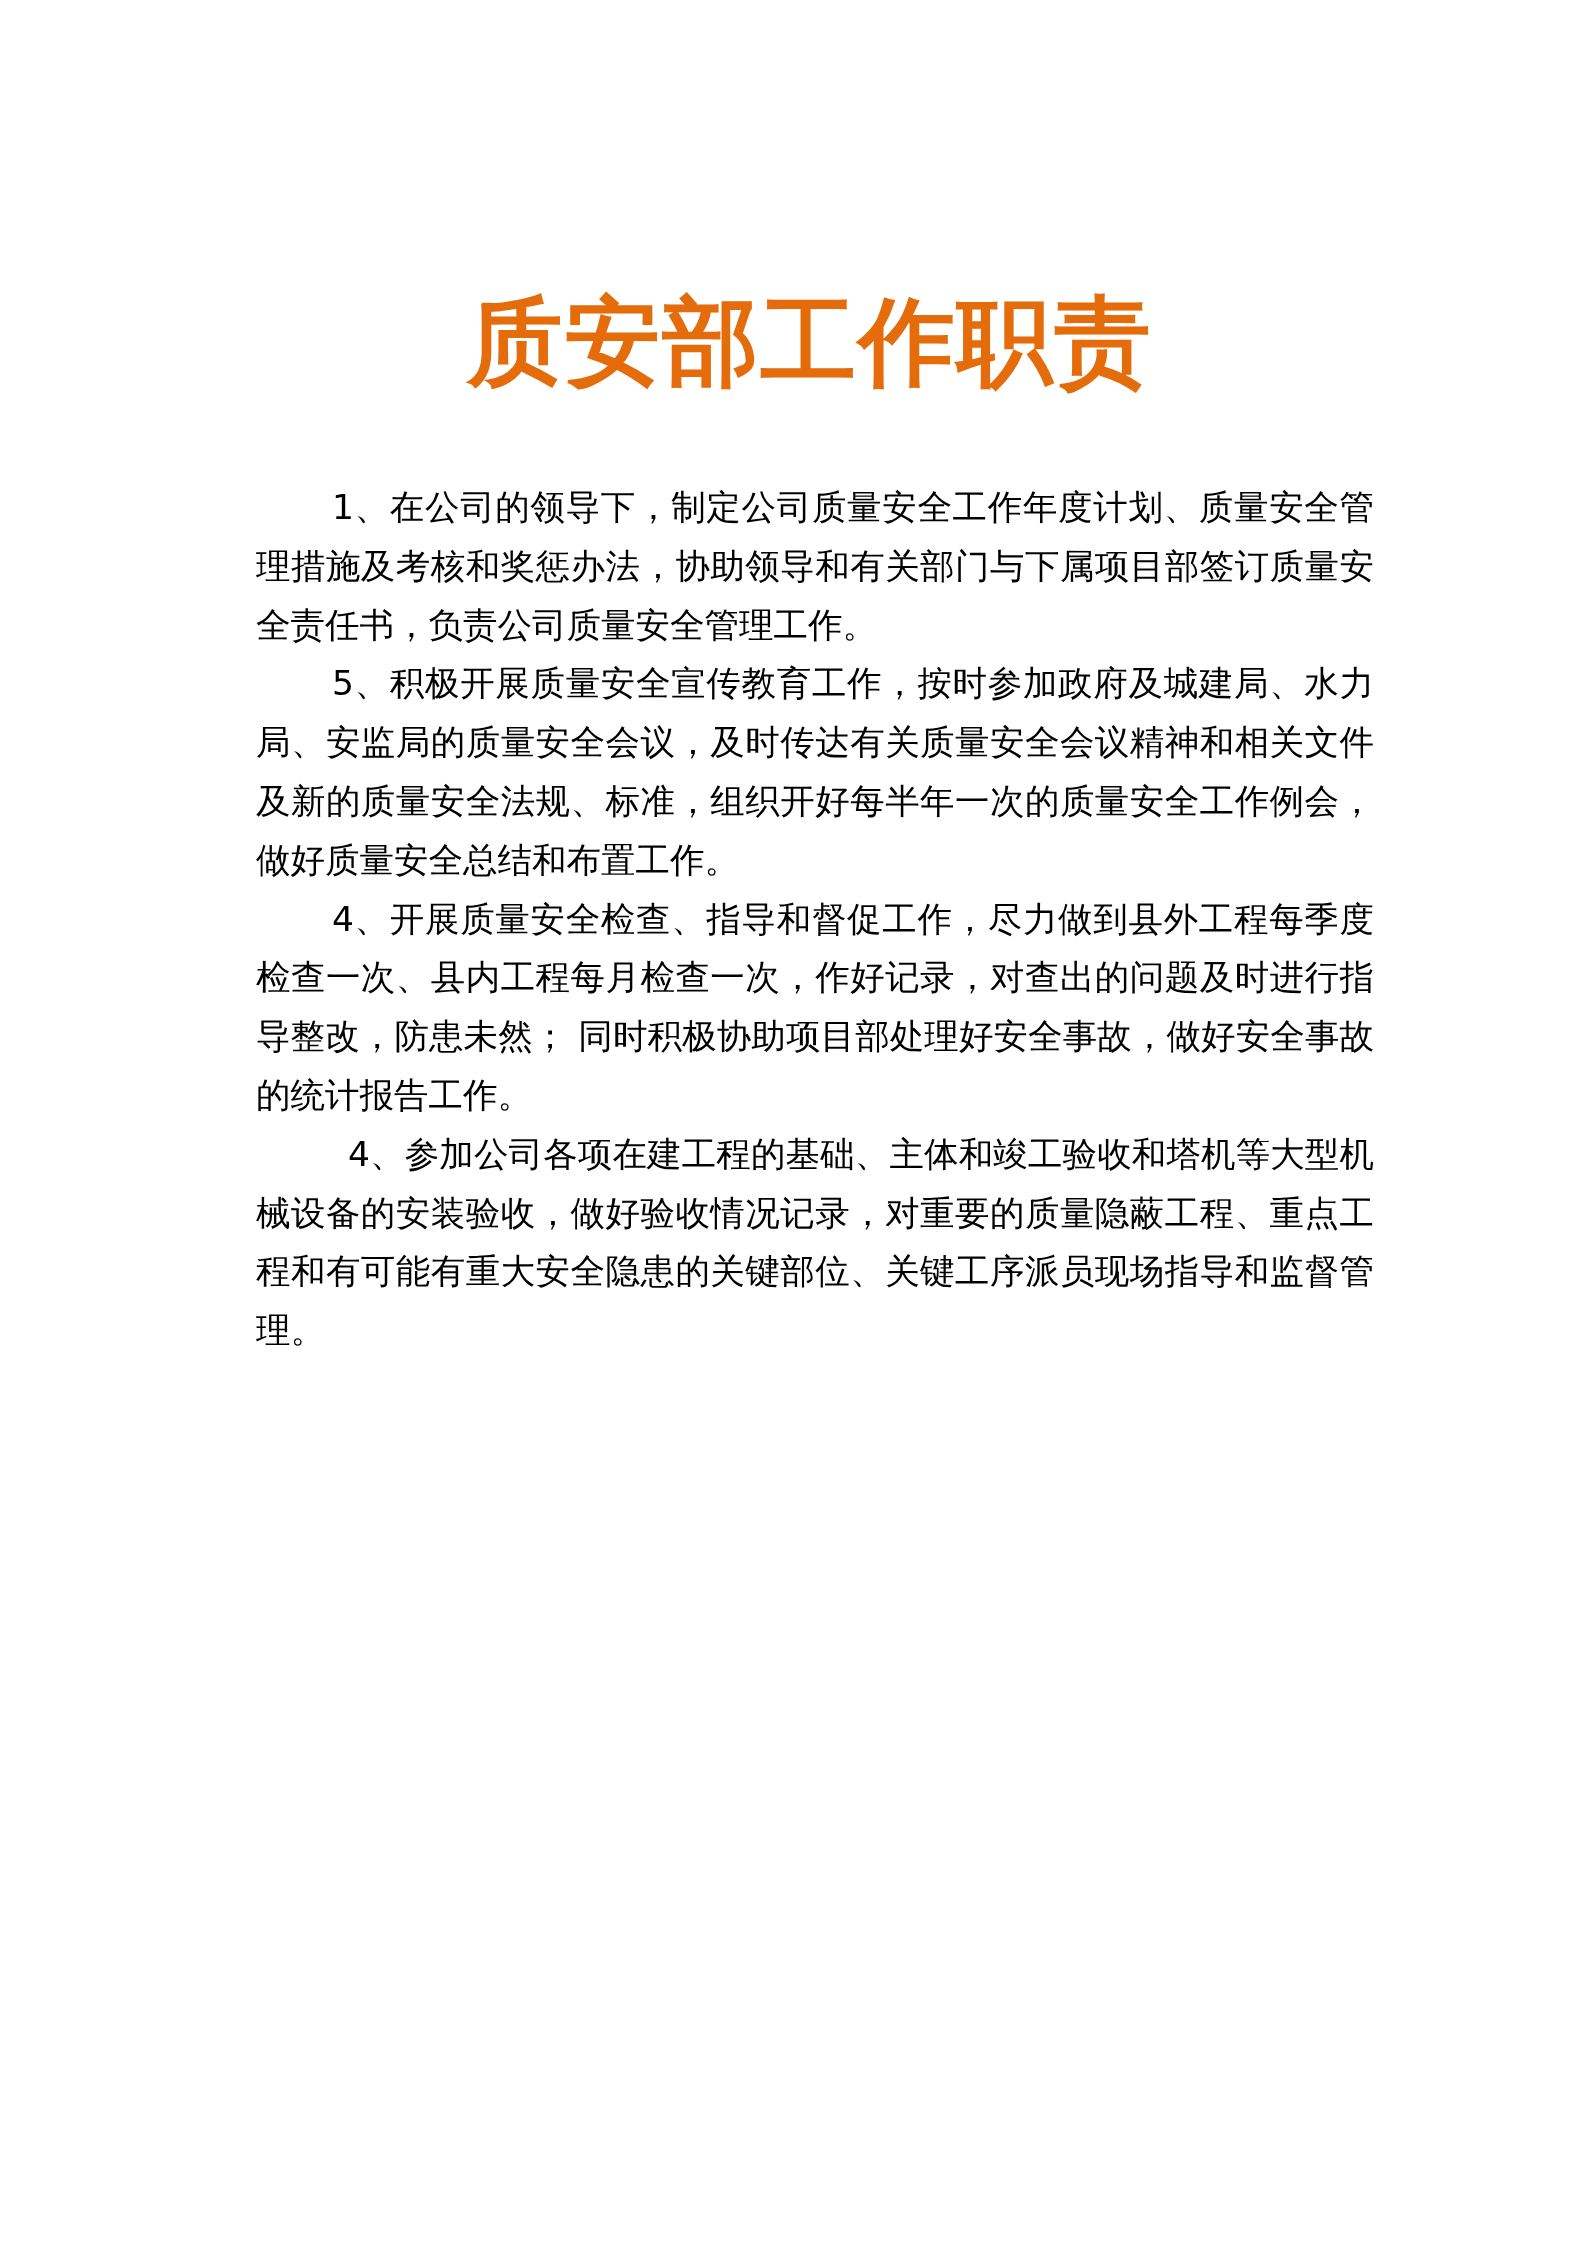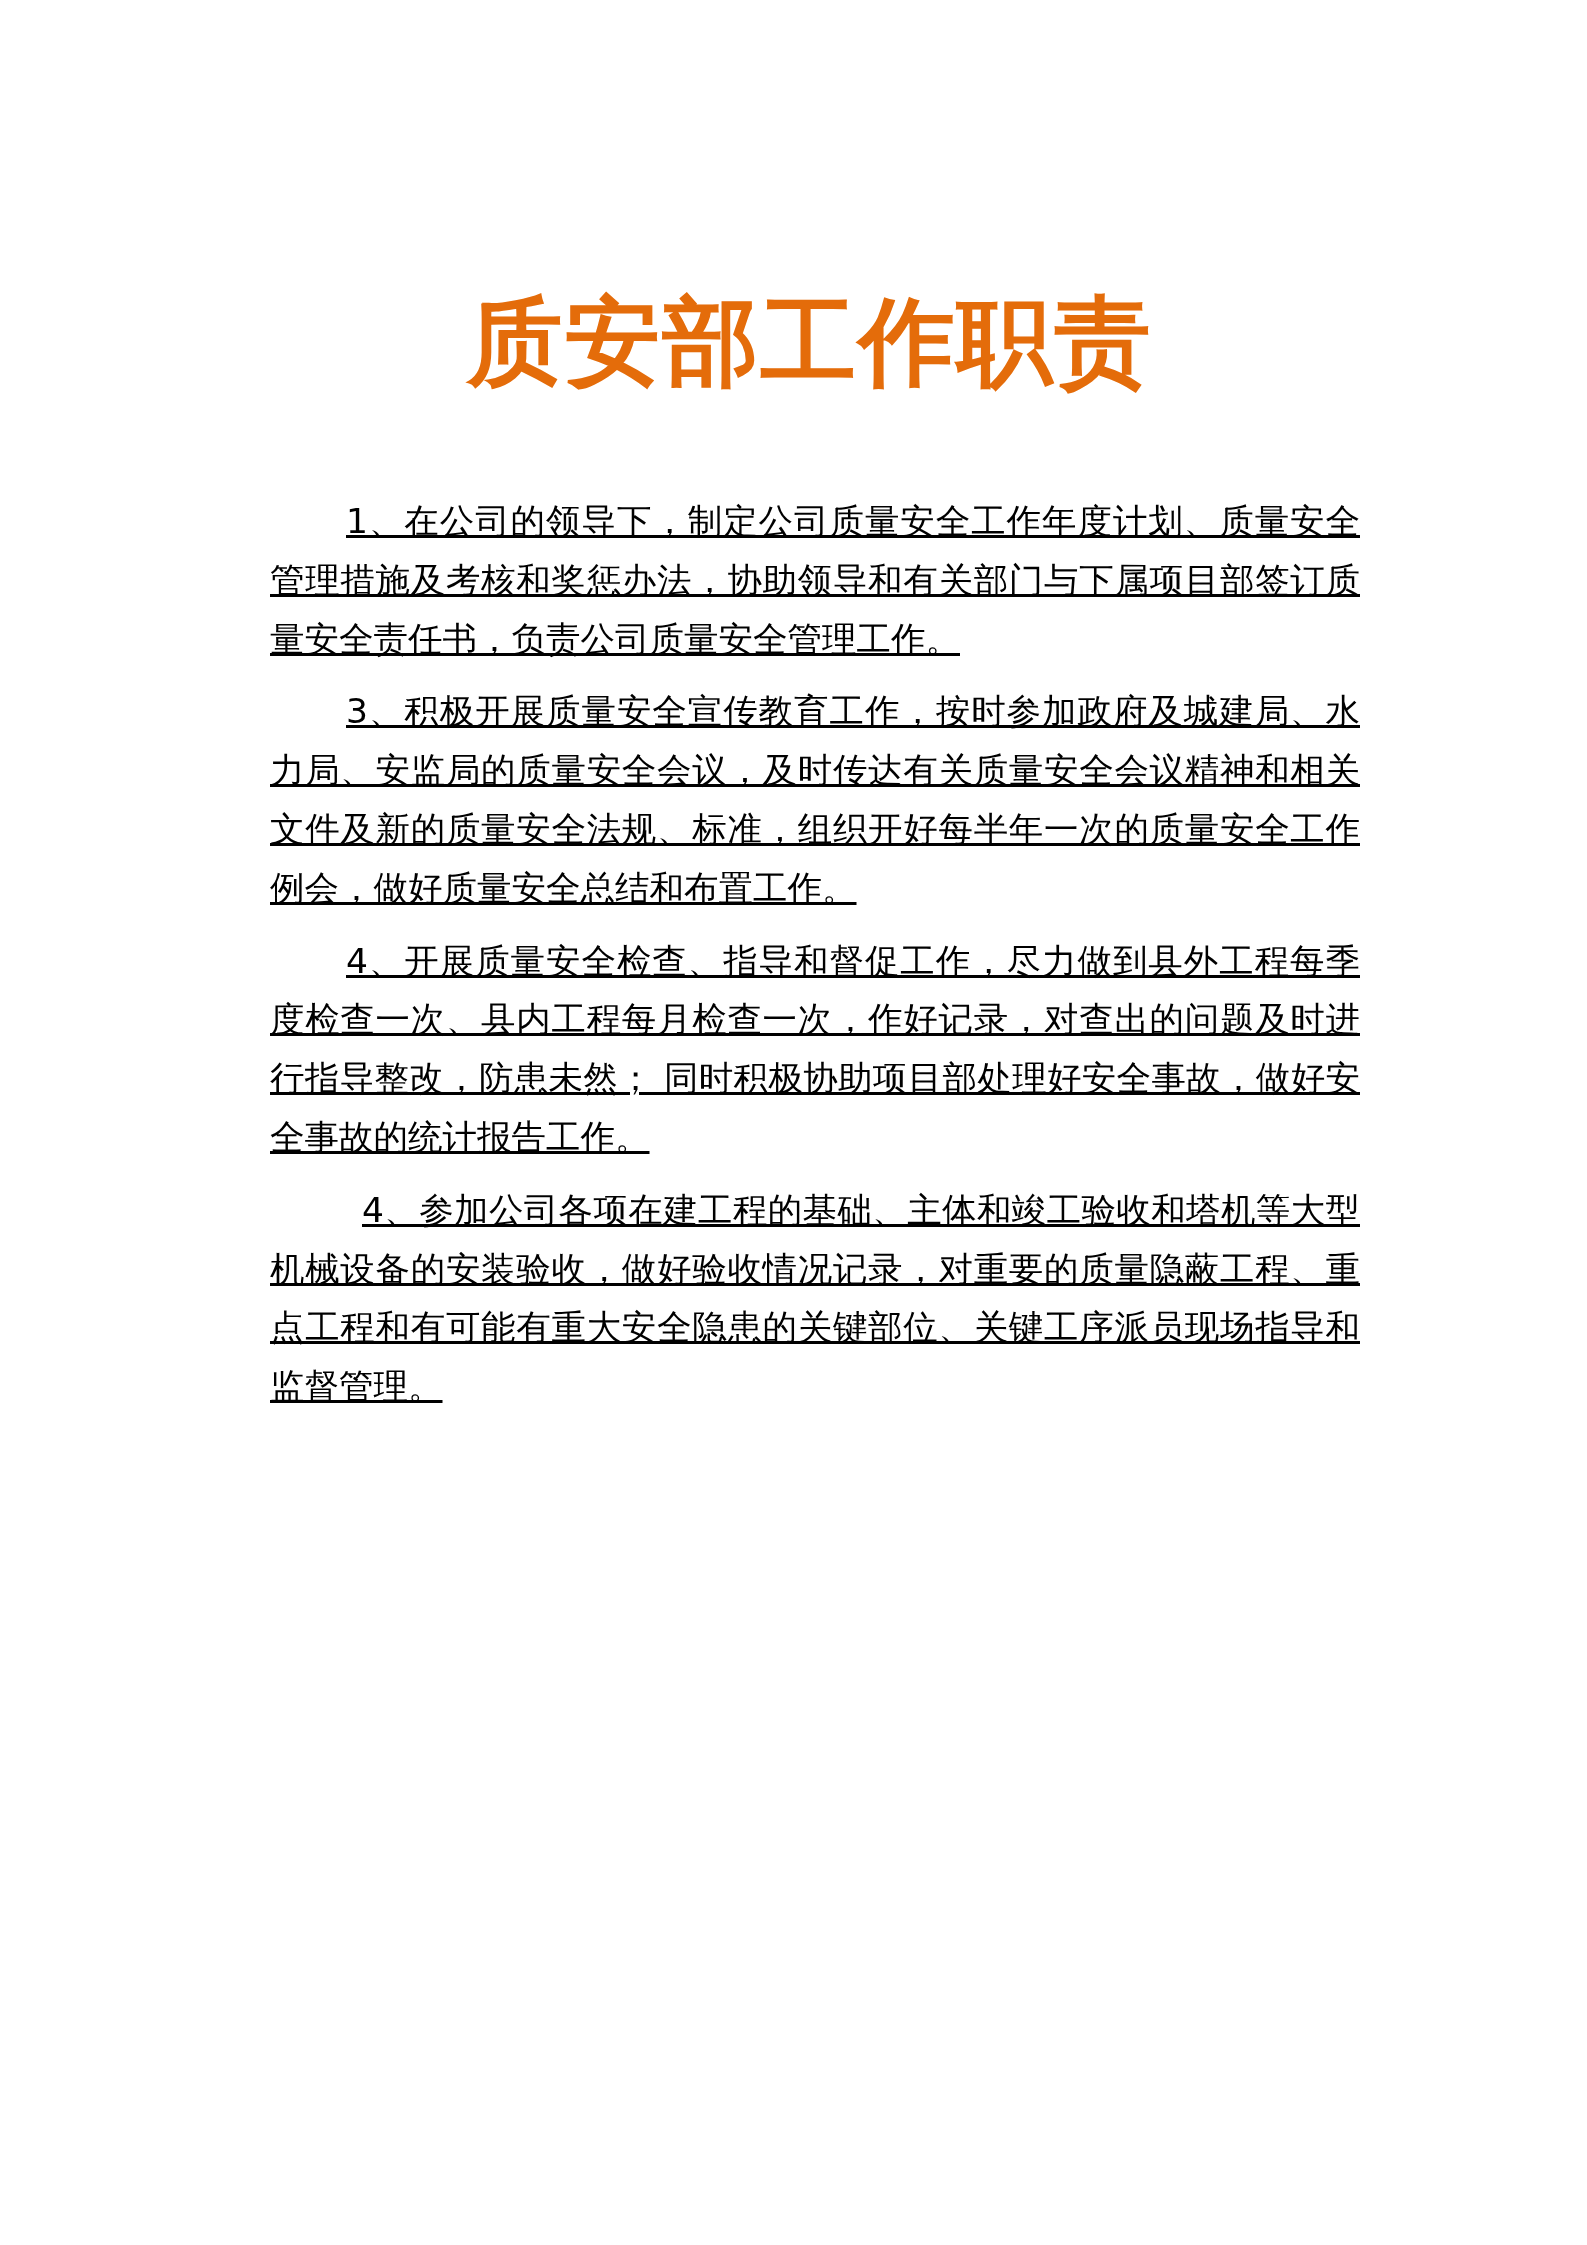--- a/index.html
+++ b/index.html
@@ -8,27 +8,27 @@
   .title {
     position: absolute; left: 0; top: 282px; width: 1587px; text-align: center;
     font-family: "DejaVu Sans", sans-serif; font-weight: bold;
     font-size: 96px; line-height: 120px; color: #e46c0a; letter-spacing: 2px;
   }
   .body {
     position: absolute; left: 240px; top: 478px; width: 1118px;
     font-family: "DejaVu Sans", sans-serif; font-size: 34.5px; line-height: 58.8px;
     color: #000000; text-align: justify; text-justify: inter-character;
   }
-  .para { margin: 14px; text-indent: 76px; text-decoration: underline; }
+  .para { margin: 0; text-indent: 76px; }
   .para.p7 { text-indent: 92px; }
 </style>
 </head>
 <body>
 
 <div class="page">
   <div class="title">质安部工作职责</div>
   <div class="body">
     <p class="para">1、在公司的领导下，制定公司质量安全工作年度计划、质量安全管理措施及考核和奖惩办法，协助领导和有关部门与下属项目部签订质量安全责任书，负责公司质量安全管理工作。</p>
-    <p class="para">3、积极开展质量安全宣传教育工作，按时参加政府及城建局、水力局、安监局的质量安全会议，及时传达有关质量安全会议精神和相关文件及新的质量安全法规、标准，组织开好每半年一次的质量安全工作例会，做好质量安全总结和布置工作。</p>
+    <p class="para">5、积极开展质量安全宣传教育工作，按时参加政府及城建局、水力局、安监局的质量安全会议，及时传达有关质量安全会议精神和相关文件及新的质量安全法规、标准，组织开好每半年一次的质量安全工作例会，做好质量安全总结和布置工作。</p>
     <p class="para">4、开展质量安全检查、指导和督促工作，尽力做到县外工程每季度检查一次、县内工程每月检查一次，作好记录，对查出的问题及时进行指导整改，防患未然； 同时积极协助项目部处理好安全事故，做好安全事故的统计报告工作。</p>
     <p class="para p7">4、参加公司各项在建工程的基础、主体和竣工验收和塔机等大型机械设备的安装验收，做好验收情况记录，对重要的质量隐蔽工程、重点工程和有可能有重大安全隐患的关键部位、关键工序派员现场指导和监督管理。</p>
   </div>
 </div>
 
 </body></html>

